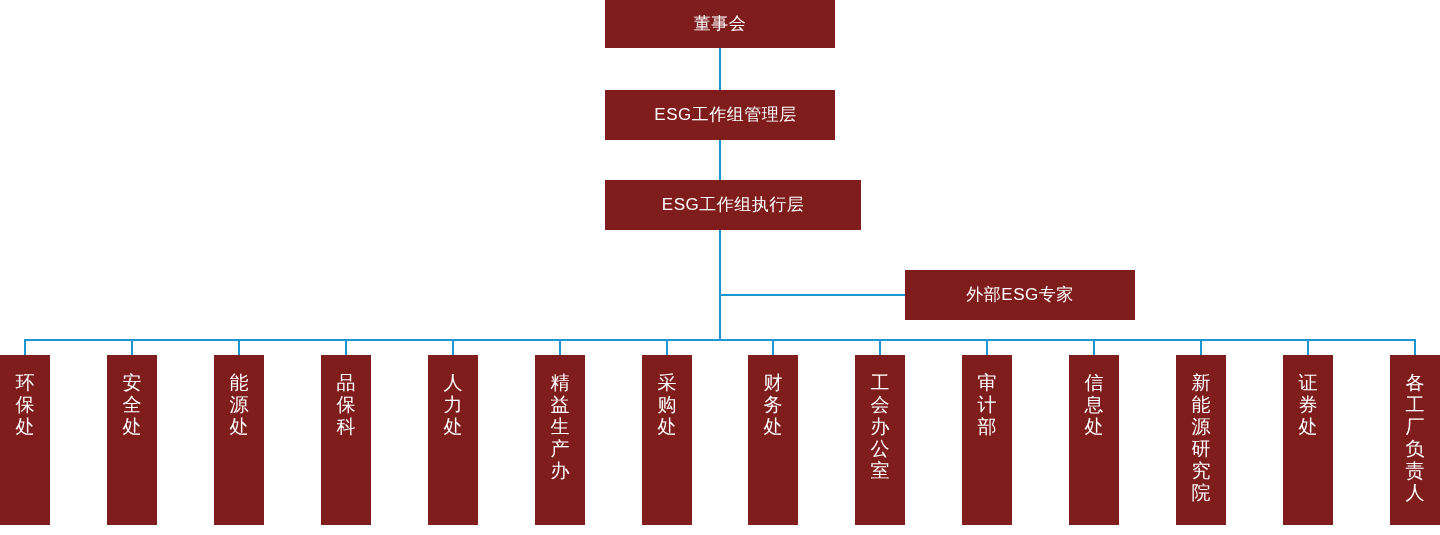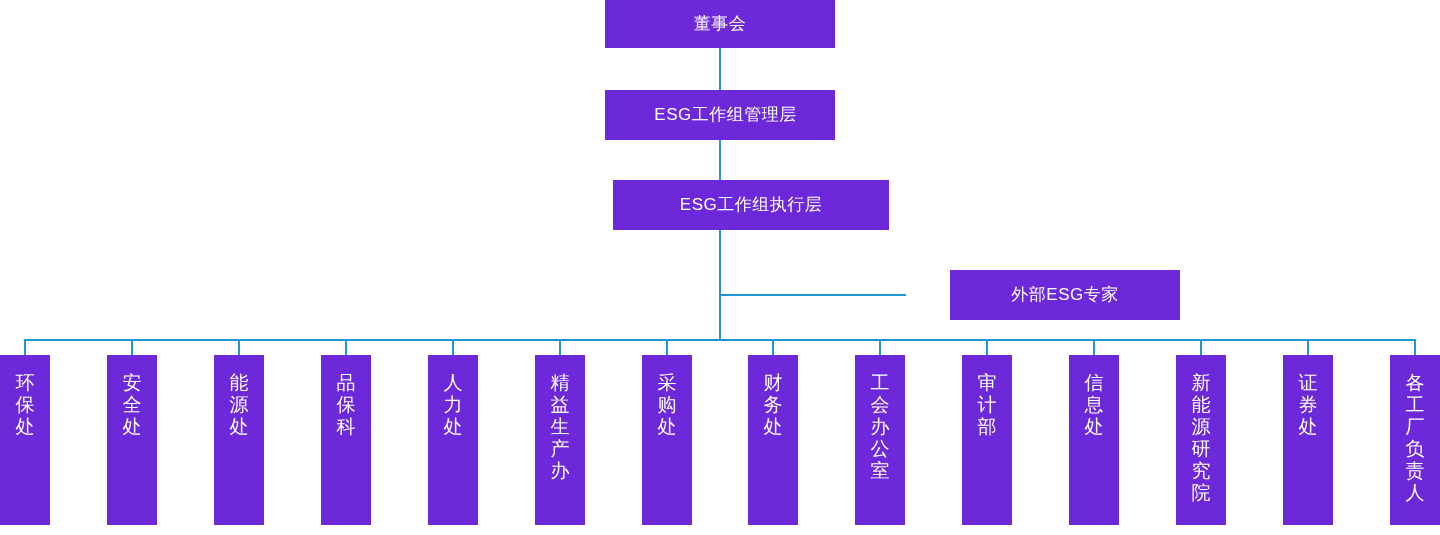--- a/index.html
+++ b/index.html
@@ -13,21 +13,21 @@
   #chart-root {
     position: relative;
     width: 1440px;
     height: 535px;
     background: #ffffff;
     overflow: hidden;
   }
   
   .node {
     position: absolute;
-    background: #6d28d9;
+    background: #7f1d1d;
     color: #ffffff;
     box-sizing: border-box;
   }
   
   .node-h {
     display: flex;
     align-items: center;
     justify-content: center;
     text-align: center;
     font-size: 17px;
@@ -66,29 +66,29 @@
   </div>
 
   <div class="line line-v" style="left:719px; top:48px; width:2px; height:42px;"></div>
 
   <div class="node node-h" style="left:605px; top:90px; width:230px; height:50px;padding-left:11px;">
     <span>ESG工作组管理层</span>
   </div>
 
   <div class="line line-v" style="left:719px; top:140px; width:2px; height:40px;"></div>
 
-  <div class="node node-h" style="left:605px; top:180px; width:276px; height:50px;margin-left:8px;">
+  <div class="node node-h" style="left:605px; top:180px; width:256px; height:50px;">
     <span>ESG工作组执行层</span>
   </div>
 
   <div class="line line-v" style="left:719px; top:230px; width:2px; height:111px;"></div>
 
   <div class="line line-h" style="left:719px; top:294px; width:187px; height:2px;"></div>
 
-  <div class="node node-h" style="left:905px; top:270px; width:230px; height:50px;margin-left:45px;">
+  <div class="node node-h" style="left:905px; top:270px; width:230px; height:50px;">
     <span>外部ESG专家</span>
   </div>
 
   <div class="line line-h" style="left:24px; top:339px; width:1392px; height:2px;"></div>
 
   <div id="departments-layer">
       <div class="line line-v" style="left: 24px; top: 340px; height: 15px;"></div>
       <div class="node node-v" style="left: 0px; top: 355px; width: 50px; height: 170px;">
         <span class="vchar">环</span>
         <span class="vchar">保</span>

